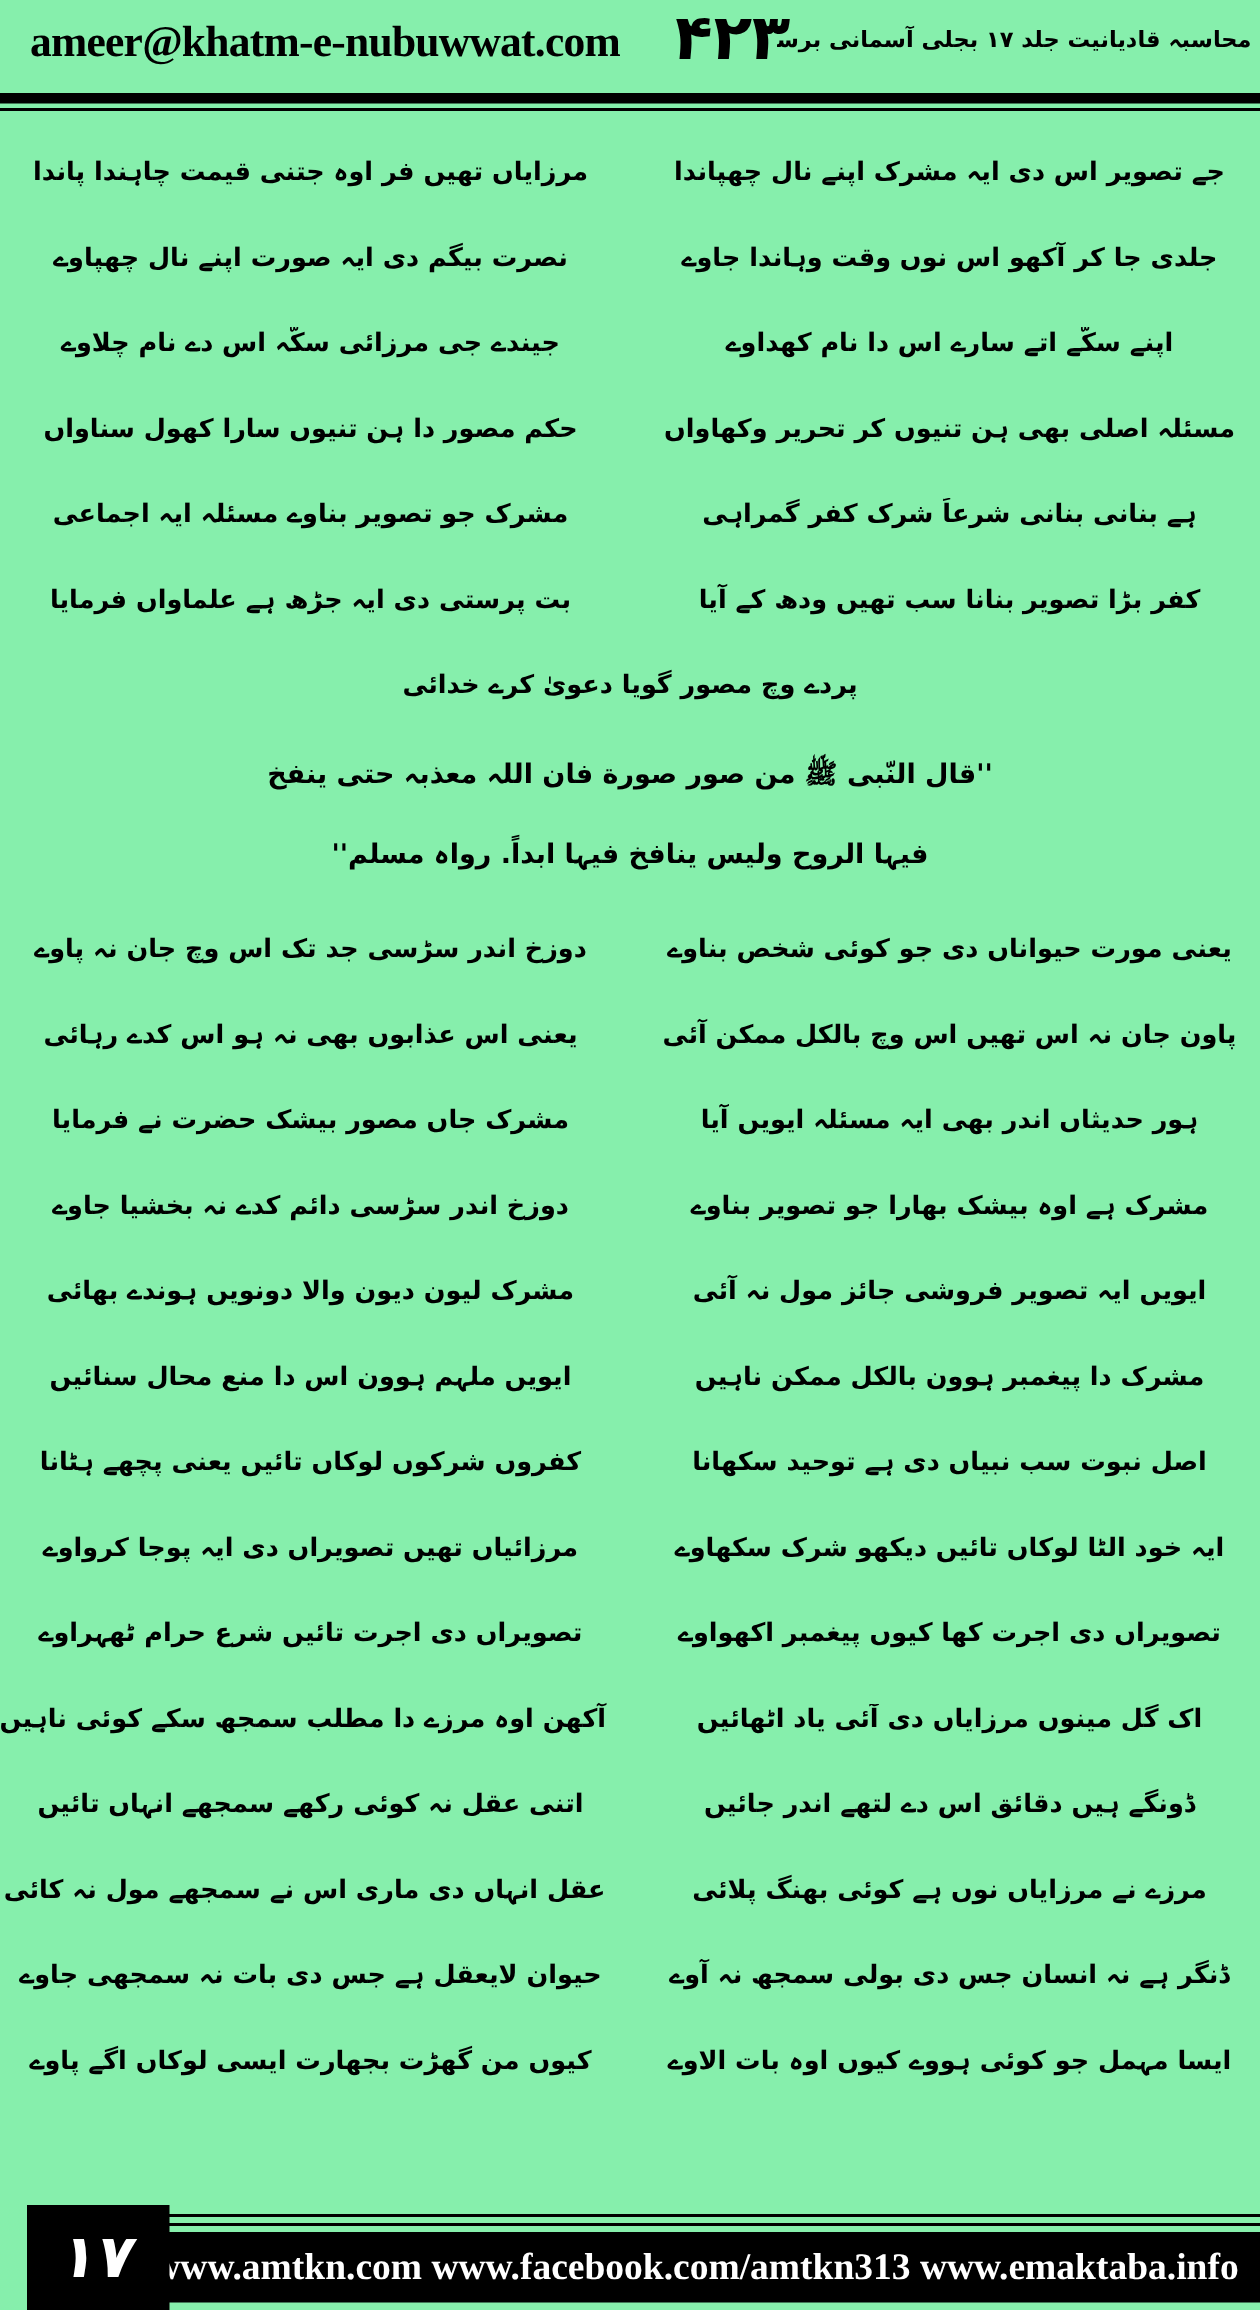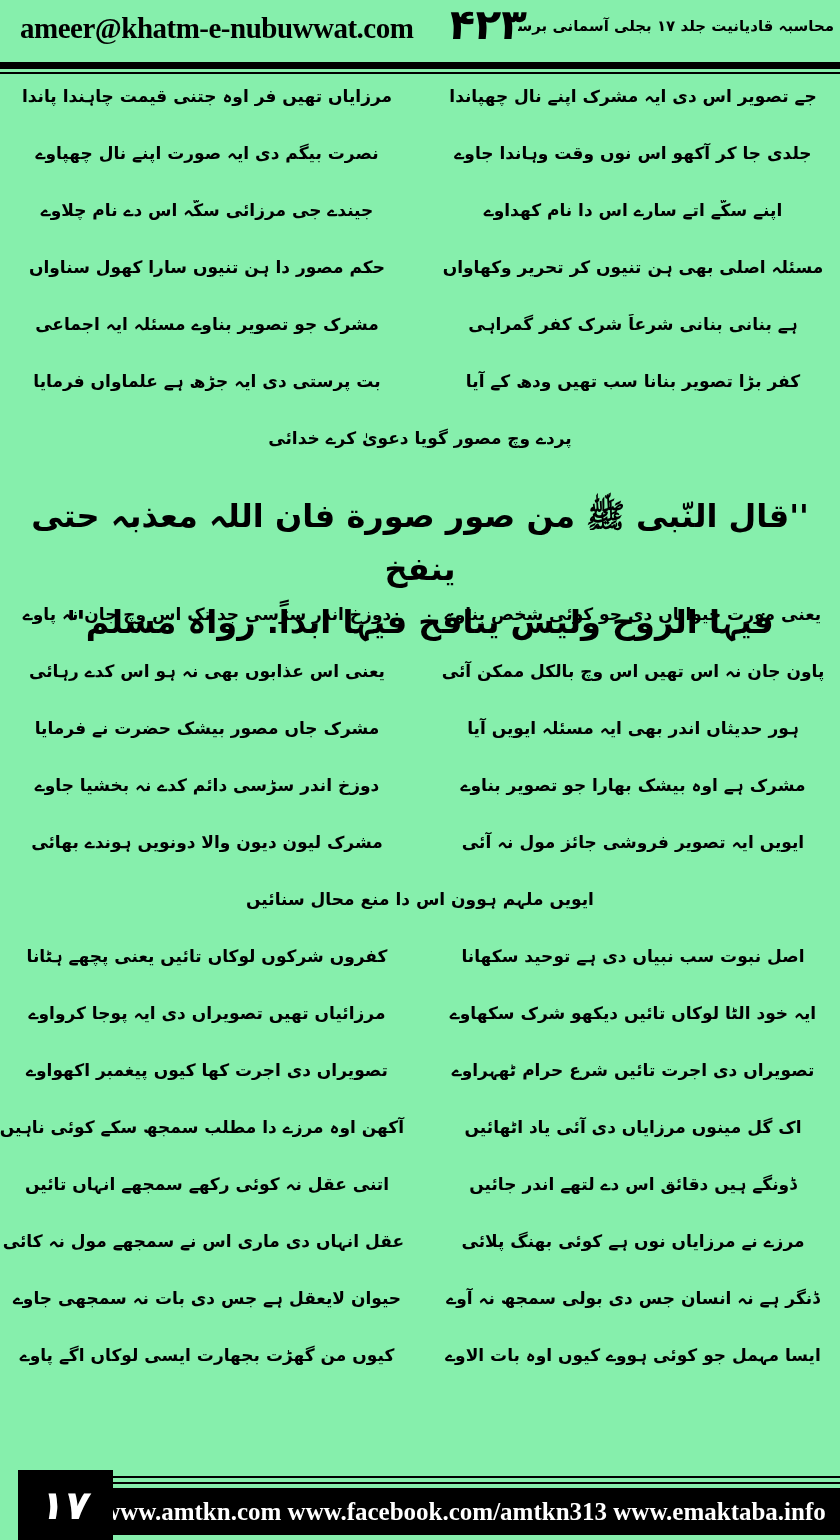--- a/index.html
+++ b/index.html
@@ -24,29 +24,29 @@
     direction:rtl;text-align:right;white-space:nowrap;overflow:hidden;
     font-weight:bold;font-size:15px;
   }
   .rule{position:absolute;left:0;width:840px;background:#000;}
   .rule-thick{top:62px;height:7px;}
   .rule-thin{top:72px;height:2px;}
   
   .section{position:absolute;left:0;width:840px;}
   #sec1{top:86px;}
   #sec2{top:604px;}
-  .vrow{display:flex;height:57px;align-items:flex-start;gap:12px;}
+  .vrow{display:flex;height:57px;align-items:center;gap:12px;}
   .hem{
     flex:1;text-align:center;direction:rtl;white-space:nowrap;
     font-weight:bold;font-size:17px;padding:0 10px;overflow:hidden;
   }
   
   .hadith{
     position:absolute;top:490px;left:20px;width:800px;
-    direction:rtl;text-align:center;font-weight:bold;font-size:32px;
+    direction:rtl;text-align:center;font-weight:bold;font-size:18px;
     line-height:53px;
   }
   
   .f-rule1{top:1476px;height:2px;left:90px;width:750px;}
   .f-rule2{top:1482px;height:2px;left:90px;width:750px;}
   .f-bar{
     position:absolute;top:1488px;left:88px;width:752px;height:47px;
     background:#000;color:#fff;display:flex;align-items:center;justify-content:center;
     font-family:"Liberation Serif",serif;font-weight:bold;font-size:25px;
     white-space:nowrap;
@@ -120,32 +120,33 @@
     <div class="vrow">
       <div class="hem">دوزخ اندر سڑسی دائم کدے نہ بخشیا جاوے</div>
       <div class="hem">مشرک ہے اوہ بیشک بھارا جو تصویر بناوے</div>
     </div>
     <div class="vrow">
       <div class="hem">مشرک لیون دیون والا دونویں ہوندے بھائی</div>
       <div class="hem">ایویں ایہ تصویر فروشی جائز مول نہ آئی</div>
     </div>
     <div class="vrow">
       <div class="hem">ایویں ملہم ہوون اس دا منع محال سنائیں</div>
+      <div class="hem">مشرک دا پیغمبر ہوون بالکل ممکن ناہیں</div>
     </div>
     <div class="vrow">
       <div class="hem">کفروں شرکوں لوکاں تائیں یعنی پچھے ہٹانا</div>
       <div class="hem">اصل نبوت سب نبیاں دی ہے توحید سکھانا</div>
     </div>
     <div class="vrow">
       <div class="hem">مرزائیاں تھیں تصویراں دی ایہ پوجا کرواوے</div>
       <div class="hem">ایہ خود الٹا لوکاں تائیں دیکھو شرک سکھاوے</div>
     </div>
     <div class="vrow">
+      <div class="hem">تصویراں دی اجرت تائیں شرع حرام ٹھہراوے</div>
       <div class="hem">تصویراں دی اجرت کھا کیوں پیغمبر اکھواوے</div>
-      <div class="hem">تصویراں دی اجرت تائیں شرع حرام ٹھہراوے</div>
     </div>
     <div class="vrow">
       <div class="hem">آکھن اوہ مرزے دا مطلب سمجھ سکے کوئی ناہیں</div>
       <div class="hem">اک گل مینوں مرزایاں دی آئی یاد اٹھائیں</div>
     </div>
     <div class="vrow">
       <div class="hem">اتنی عقل نہ کوئی رکھے سمجھے انہاں تائیں</div>
       <div class="hem">ڈونگے ہیں دقائق اس دے لتھے اندر جائیں</div>
     </div>
     <div class="vrow">

